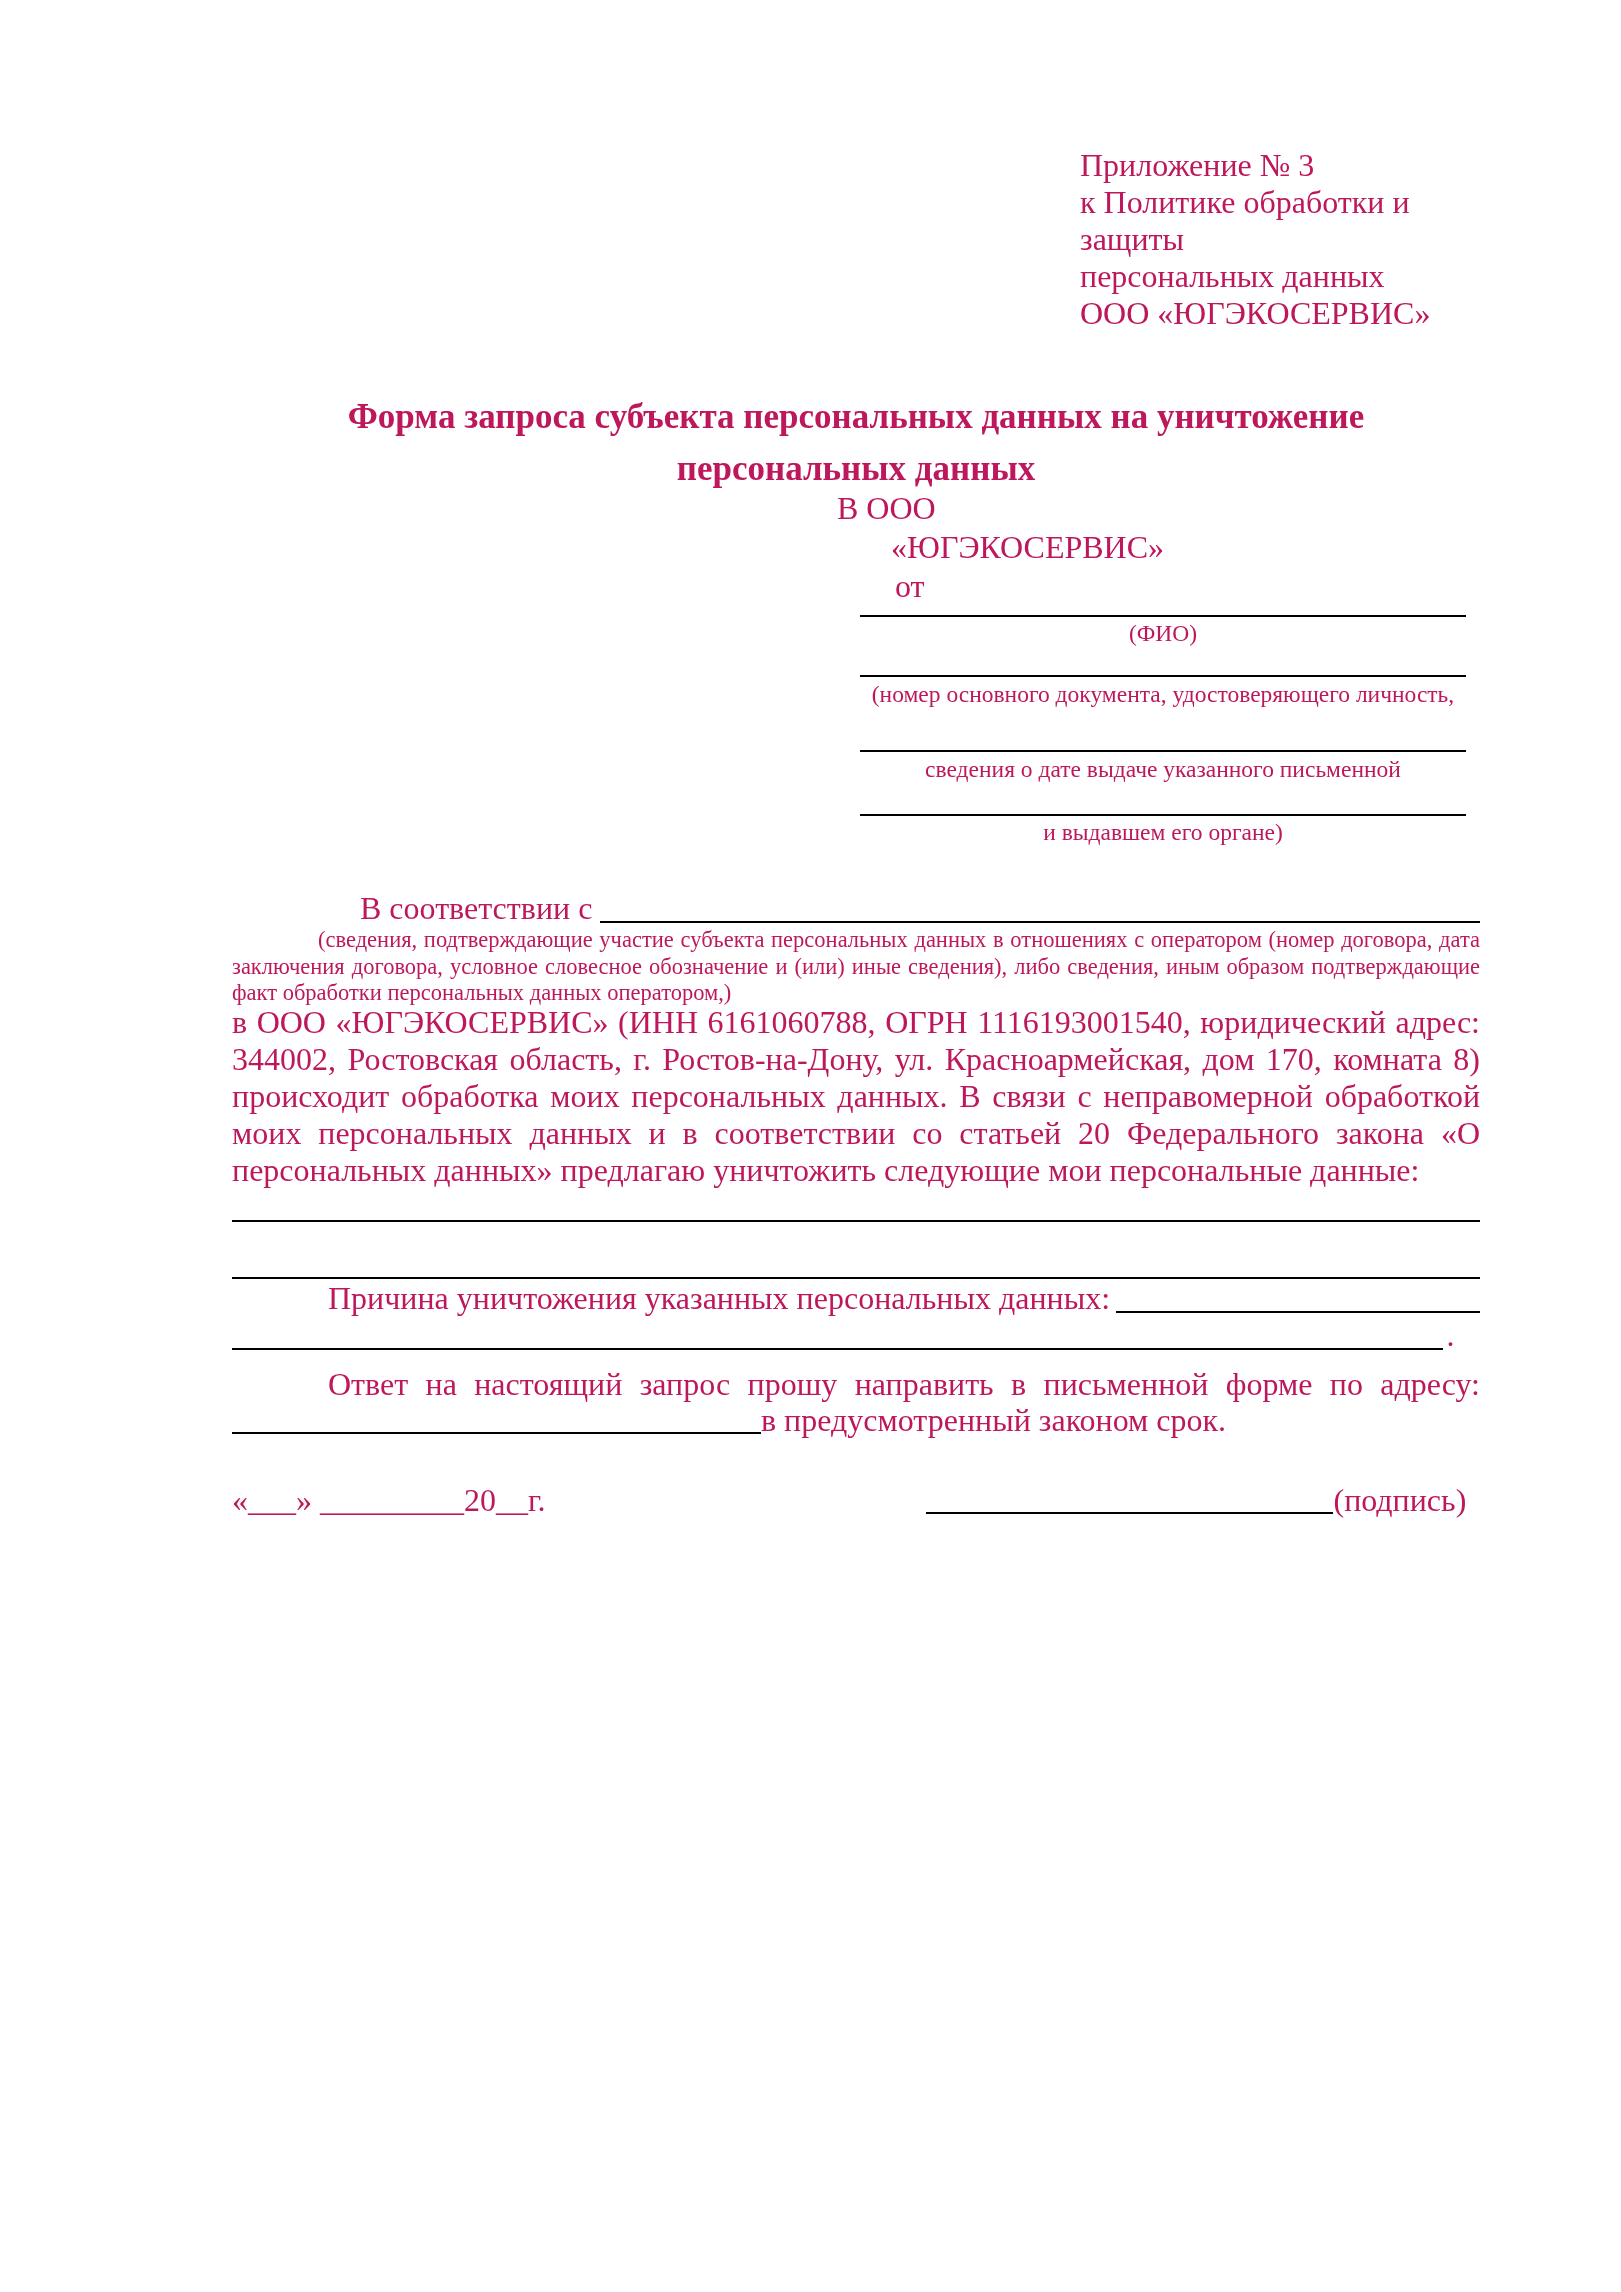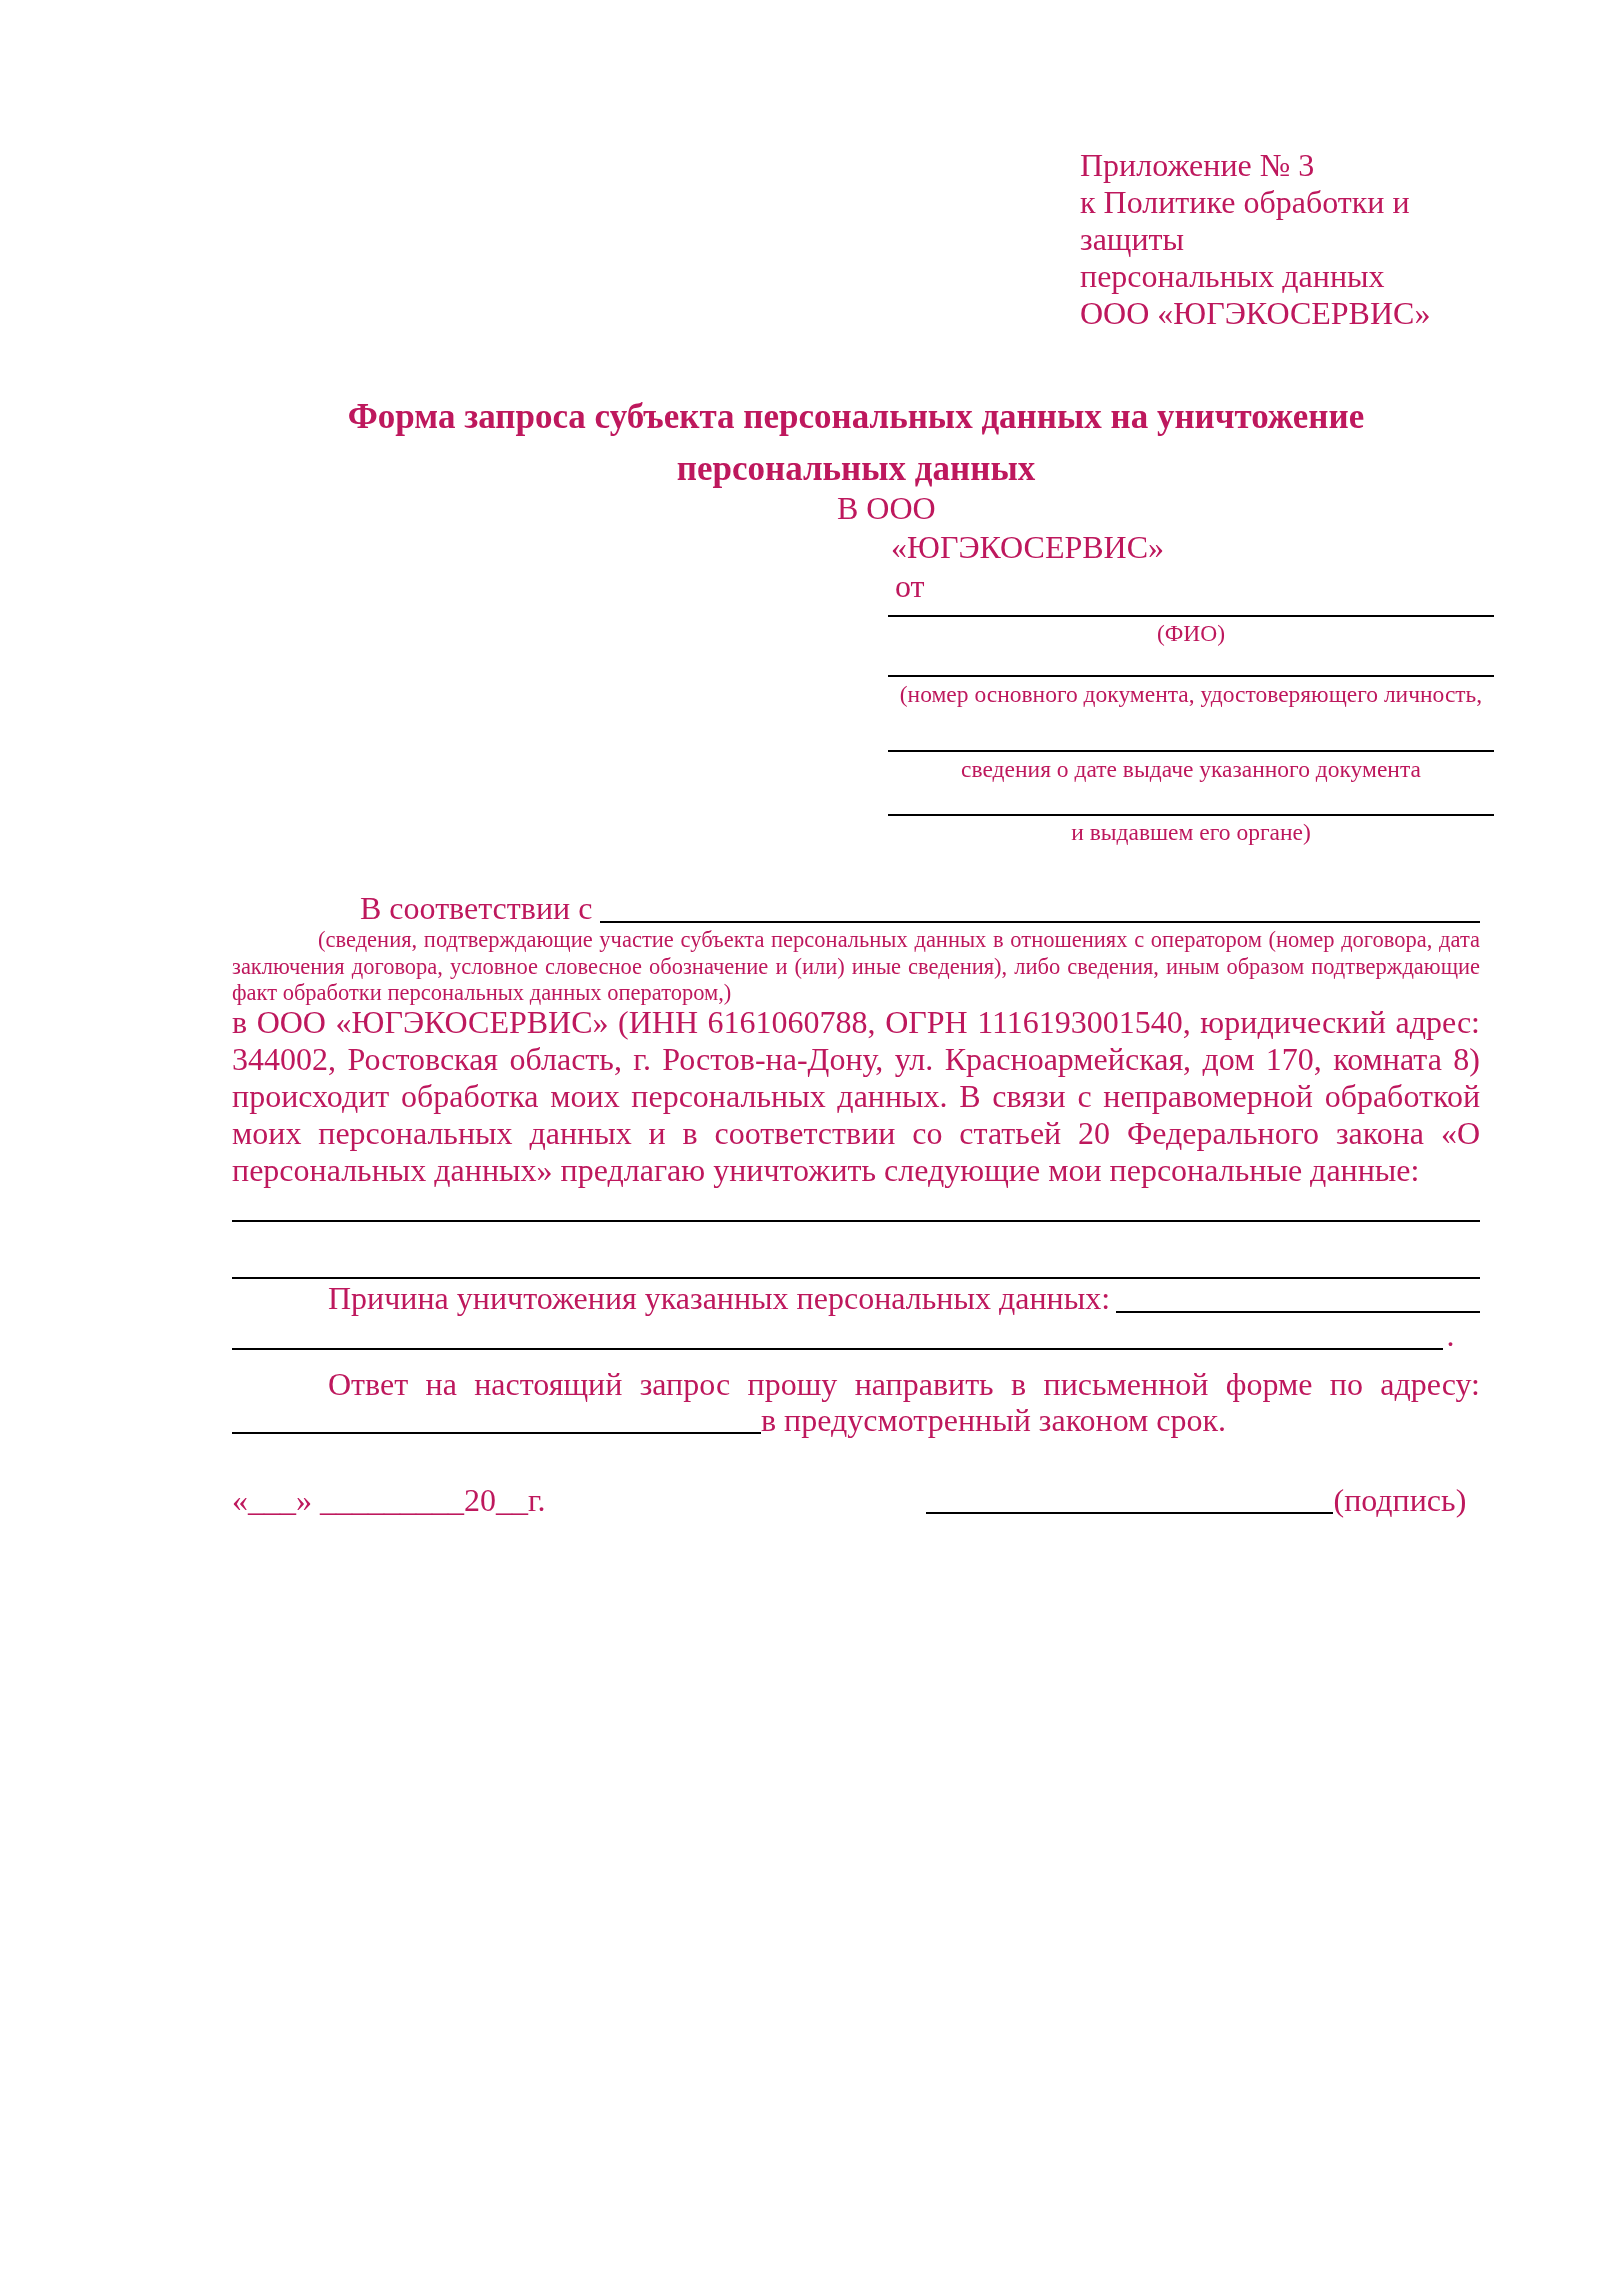--- a/index.html
+++ b/index.html
@@ -20,21 +20,21 @@
   .title {
     position: absolute; left: 0; top: 391px; width: 100%;
     text-align: center; font-weight: 700; font-size: 35px; line-height: 52px;
   }
 
   .addr { position: absolute; left: 0; top: 489px; line-height: 39px; }
   .addr .a1 { margin-left: 605px; }
   .addr .a2 { margin-left: 659px; }
   .addr .a3 { margin-left: 663px; }
 
-  .fields { position: absolute; left: 656px; top: 0; width: 606px; height: 882px; }
+  .fields { position: absolute; left: 628px; top: 0; width: 606px; height: 882px; }
   .frule { position: absolute; left: 0; width: 100%; border-top: 2.9px solid #000; }
   .fcap  { position: absolute; left: 0; width: 100%; text-align: center; font-size: 23.5px; line-height: 27.4px; }
 
   .row { display: flex; box-sizing: border-box; line-height: 37px; }
   .fill { flex: 1 1 auto; border-bottom: 2.9px solid #000; margin-bottom: 3.9px; }
 
   .accord-row { position: absolute; left: 0; top: 890px; width: 100%; padding-left: 96px; }
   .accord-row .lead { white-space: nowrap; padding-right: 7.8px; margin-left: 32px; }
 
   .footnote {
@@ -90,21 +90,21 @@
     </div>
 
     <div class="fields">
       <div class="frule" style="top:615px"></div>
       <div class="fcap" style="top:620px">(ФИО)</div>
 
       <div class="frule" style="top:675px"></div>
       <div class="fcap" style="top:681px">(номер основного документа, удостоверяющего личность,</div>
 
       <div class="frule" style="top:750px"></div>
-      <div class="fcap" style="top:756px">сведения о дате выдаче указанного документа</div>
+      <div class="fcap" style="top:756px">сведения о дате выдаче указанного письменной</div>
 
       <div class="frule" style="top:814px"></div>
       <div class="fcap" style="top:819px">и выдавшем его органе)</div>
     </div>
 
     <div class="row accord-row">
       <span class="lead">В соответствии с</span>
       <span class="fill"></span>
     </div>
 

